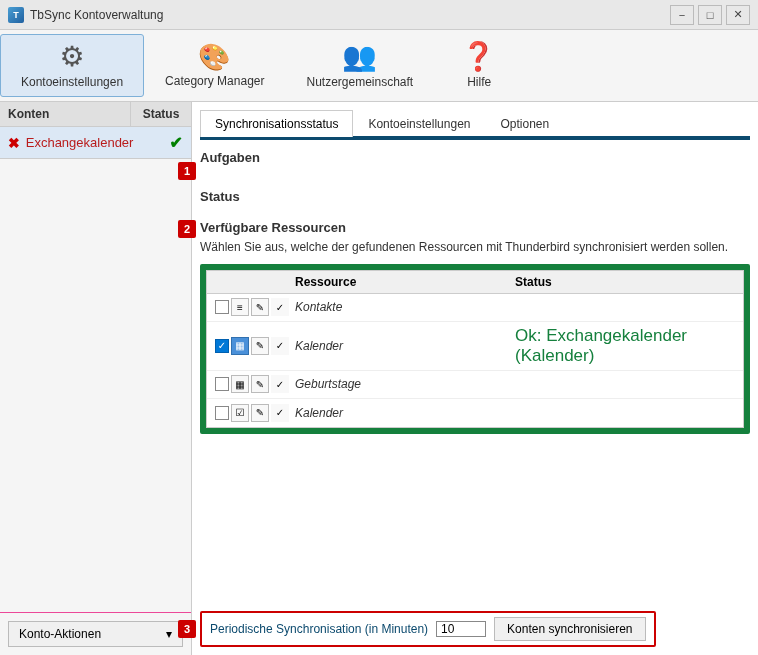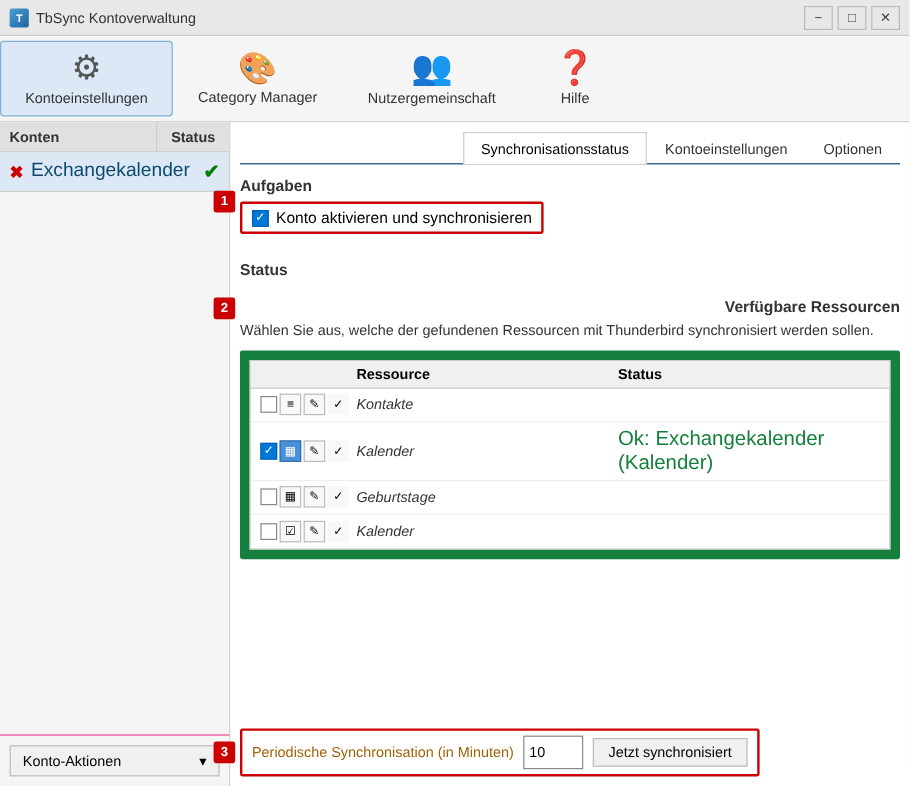--- a/index.html
+++ b/index.html
@@ -136,22 +136,22 @@
       cursor: pointer;
       gap: 6px;
     }
     .account-error-icon {
       color: #cc0000;
       font-size: 14px;
       font-weight: bold;
     }
     .account-name {
       flex: 1;
-      font-size: 16px;
-      color: #0c4a6e;
+      font-size: 13px;
+      color: #b91c1c;
     }
     .account-status-icon {
       color: #008000;
       font-size: 16px;
       font-weight: bold;
     }
 
     
     .left-panel-footer {
       padding: 8px;
@@ -174,23 +174,22 @@
       flex: 1;
       background: white;
       display: flex;
       flex-direction: column;
       padding: 8px;
     }
 
     
     .tabs {
       display: flex;
-      border-bottom: 1px solid #0c4a6e;
+      border-bottom: 4px solid #0c4a6e;
       margin-bottom: 10px;
-      justify-content: flex-end;
     }
     .tab {
       padding: 6px 14px;
       font-size: 12px;
       cursor: pointer;
       border: 1px solid transparent;
       border-bottom: none;
       margin-bottom: -1px;
       color: #333;
     }
@@ -282,25 +281,25 @@
       font-size: 12px;
       color: #333;
     }
     .res-status {
       flex: 1;
       font-size: 17px;
       color: #15803d;
     }
     .periodic-label {
       font-size: 12px;
-      color: #a16207;
+      color: #0c4a6e;
     }
     .periodic-input {
       width: 50px;
-      height: 28px;
+      height: 16px;
       border: 1px solid #888;
       padding: 2px 4px;
       font-size: 12px;
     }
     .sync-now-btn {
       padding: 4px 12px;
       background: #f0f0f0;
       border: 1px solid #bbb;
       cursor: pointer;
       font-size: 12px;
@@ -398,37 +397,33 @@
       </div>
     </div>
 
     <div style="position:relative; margin-bottom: 8px;">
       
       <div style="position:absolute; left:-22px; top:12px; width:18px; height:18px; background:#cc0000; color:white; font-size:11px; font-weight:bold; display:flex; align-items:center; justify-content:center; border-radius:2px;">1</div>
 
       <div class="section-title">Aufgaben</div>
 
       
-      <div style="border:2px solid #cc0000; border-radius:2px; display:inline-flex; align-items:center; padding:4px 8px; gap:6px; margin-bottom:4px;">
-        <div class="cb checked"></div>
-        <span>Konto aktivieren und synchronisieren</span>
-      </div>
     </div>
 
     <div class="status-section">
       <div class="section-title">Status</div>
     </div>
 
     <div style="position:relative; flex:1;">
       <div style="position:absolute; left:-22px; top:0; width:18px; height:18px; background:#cc0000; color:white; font-size:11px; font-weight:bold; display:flex; align-items:center; justify-content:center; border-radius:2px;">2</div>
 
-      <div class="section-title" style="margin-bottom:4px;text-align:right;">Verfügbare Ressourcen</div>
+      <div class="section-title" style="margin-bottom:4px;">Verfügbare Ressourcen</div>
       <div class="resources-desc">Wählen Sie aus, welche der gefundenen Ressourcen mit Thunderbird synchronisiert werden sollen.</div>
 
-      <div style="border:8px solid #15803d; border-radius:2px;">
+      <div style="border:6px solid #15803d; border-radius:2px;">
         <div class="resource-table">
 
           <div class="resource-table-header">
             <div class="res-col-actions"></div>
             <div class="res-col-name">Ressource</div>
             <div class="res-col-status">Status</div>
           </div>
 
           <div class="resource-row">
             <div class="res-actions">
@@ -494,19 +489,19 @@
       </div>
     </div>
 
     <div style="position:relative; margin-top:10px; display:flex; align-items:center; gap:8px;">
       <div style="position:absolute; left:-22px; top:50%; transform:translateY(-50%); width:18px; height:18px; background:#cc0000; color:white; font-size:11px; font-weight:bold; display:flex; align-items:center; justify-content:center; border-radius:2px;">3</div>
 
       <div style="border:2px solid #cc0000; border-radius:2px; display:flex; align-items:center; padding:4px 8px; gap:8px;">
         <span class="periodic-label">Periodische Synchronisation (in Minuten)</span>
         <input type="text" class="periodic-input" value="10" style="">
         <button class="sync-now-btn">
-          <span>Jetzt synchronisiert</span>
+          <span>Konten synchronisieren</span>
         </button>
       </div>
     </div>
 
   </div>
 </div>
 
 </body></html>

